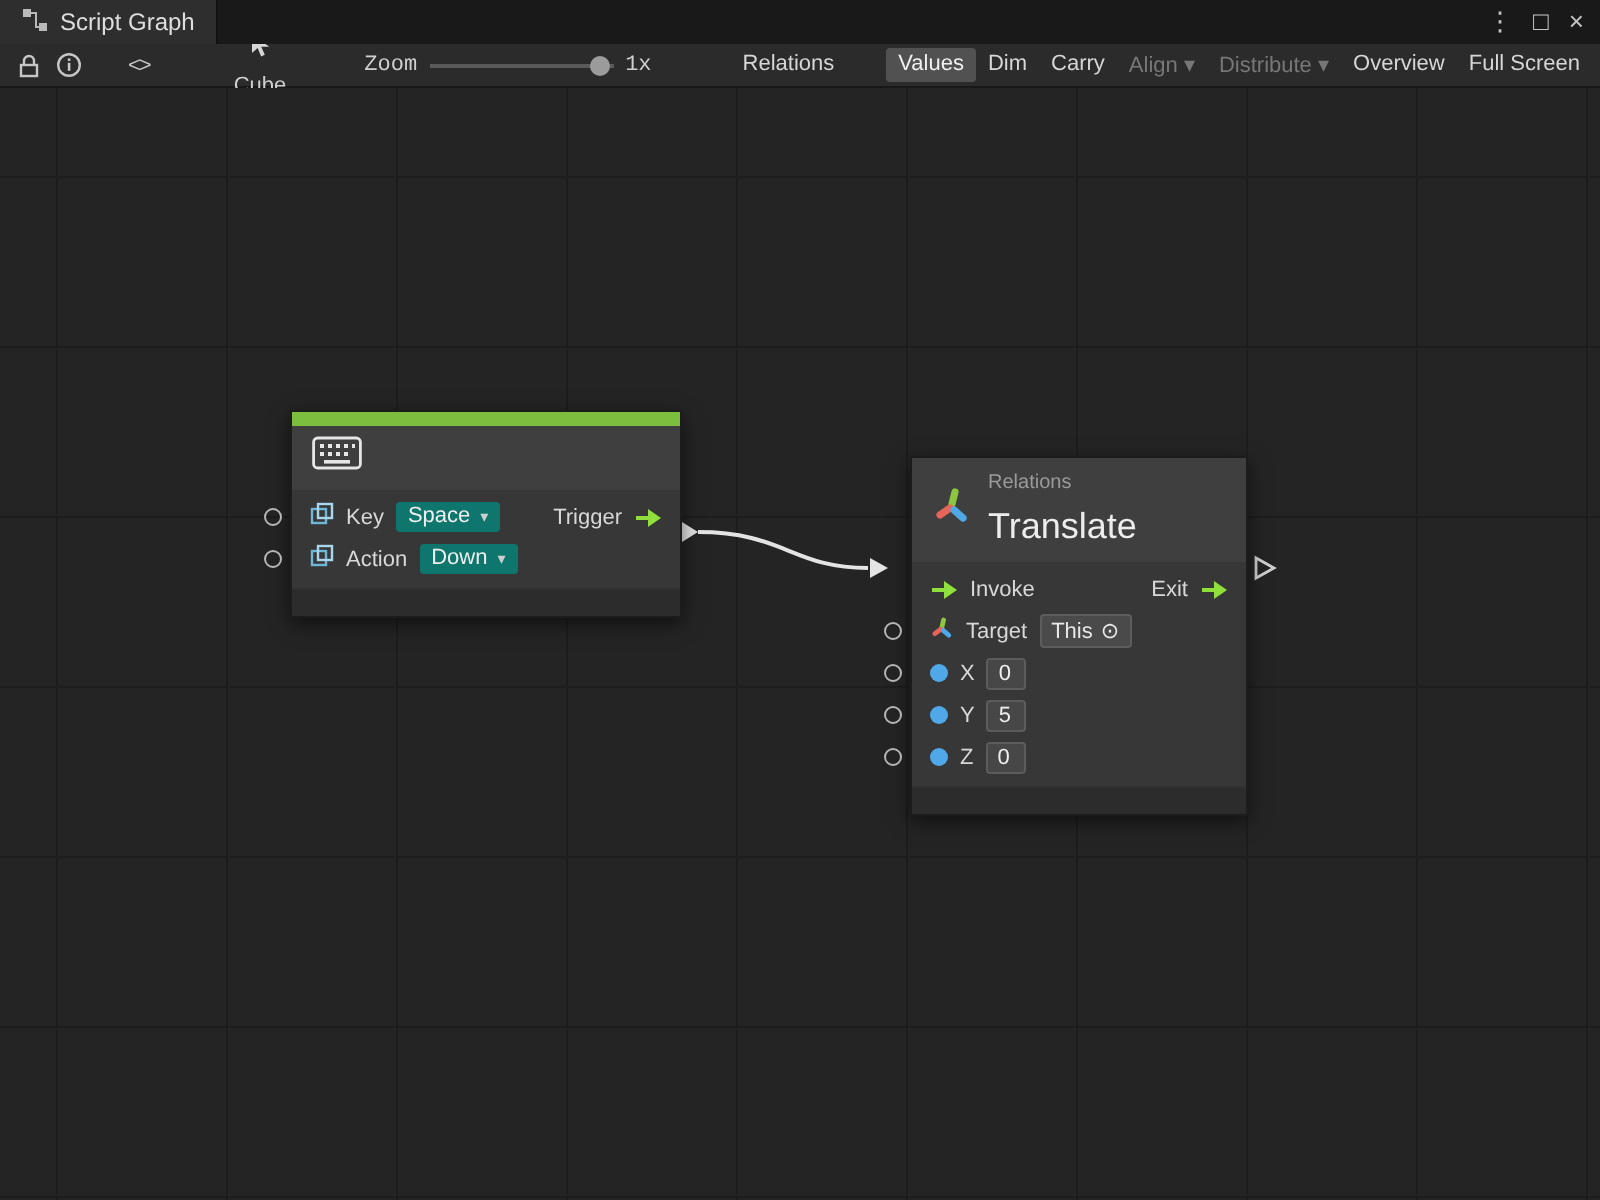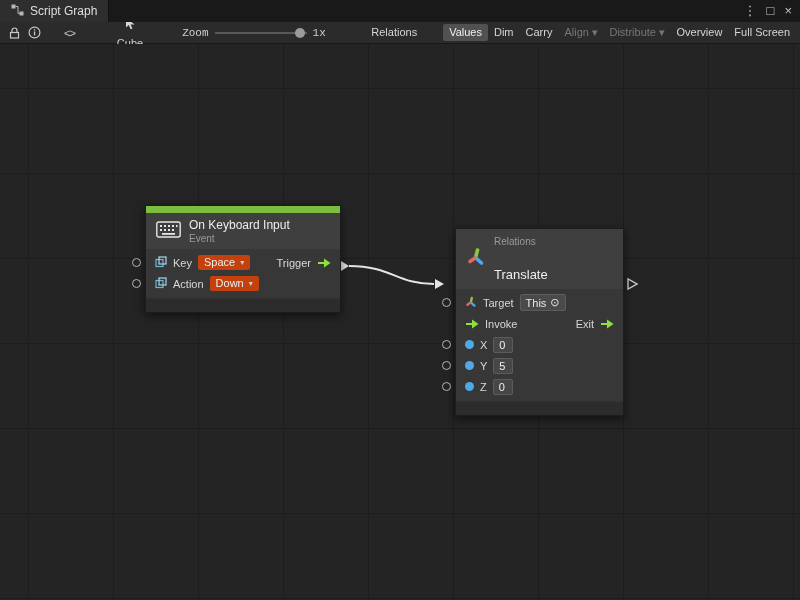--- a/index.html
+++ b/index.html
@@ -41,28 +41,28 @@
   
   .node{position:absolute;border:1px solid #1c1c1c;background:#373737;color:#ddd;
         box-shadow:0 3px 9px rgba(0,0,0,.55);}
   .node-colorbar{height:7px;background:#7cbf3f;}
   .node-header{background:#3f3f3f;display:flex;align-items:center;gap:8px;
                padding:5px 10px;box-sizing:border-box;}
   .hdr-col{display:flex;flex-direction:column;}
   .node-title{font-size:12px;color:#ededed;}
   .node-sub{font-size:10px;color:#9a9a9a;margin-top:1px;}
   .node-cat{font-size:10px;color:#9a9a9a;}
-  .node-title2{font-size:13px;color:#ededed;margin-top:20px;}
+  .node-title2{font-size:18px;color:#ededed;margin-top:6px;}
   .node-body{padding:3px 0 4px;}
   .node-row{height:21px;display:flex;align-items:center;gap:6px;
             padding:0 9px;position:relative;font-size:11px;color:#d8d8d8;}
   .spacer{flex:1;}
   .port-circle{position:absolute;left:-14px;top:6px;width:9px;height:9px;
                border:1px solid #b5b5b5;border-radius:50%;box-sizing:border-box;}
-  .dropdown{background:#c2410c;border-radius:2px;padding:1px 6px;display:inline-flex;
+  .dropdown{background:#0f766e;border-radius:2px;padding:1px 6px;display:inline-flex;
             align-items:center;gap:5px;color:#eee;font-size:11px;line-height:13px;cursor:default;}
   .dropdown .caret{font-size:8px;color:#cfcfcf;}
   .value-field{background:#474747;border:1px solid #5c5c5c;border-radius:2px;
                padding:0 5px;height:14px;line-height:14px;font-size:11px;color:#efefef;min-width:8px;}
   .this-btn{background:#4a4a4a;border:1px solid #5d5d5d;border-radius:2px;padding:0 5px;
             height:15px;display:inline-flex;gap:4px;align-items:center;font-size:11px;color:#e8e8e8;}
   .blue-dot{width:9px;height:9px;border-radius:50%;background:#4fa8e8;flex:none;}
   .node-footer{height:13px;background:#2c2c2c;border-top:1px solid #313131;}
   .flow-arrow{display:flex;align-items:center;flex:none;}
 </style>
@@ -161,24 +161,20 @@
                 <rect x="16" y="4" width="2" height="2"></rect>
                 <rect x="20" y="4" width="1.5" height="2"></rect>
               <rect x="4" y="8" width="2" height="2"></rect>
                 <rect x="8" y="8" width="2" height="2"></rect>
               <rect x="12" y="8" width="2" height="2"></rect>
                 <rect x="16" y="8" width="2" height="2"></rect>
               <rect x="6" y="12" width="13" height="1.8"></rect>
             </g>
           </svg>
         </span>
-        <span class="hdr-col">
-          <span class="node-title">On Keyboard Input</span>
-          <span class="node-sub">Event</span>
-        </span>
       </div>
       <div class="node-body">
         <div class="node-row">
           <span class="port-circle"></span>
           <span>
             <svg width="12" height="12" viewBox="0 0 12 12">
               <rect x="1" y="3.5" width="7" height="7" fill="none" stroke="#6fb7d8" stroke-width="1.2"></rect>
               <rect x="4" y="1" width="7" height="7" fill="none" stroke="#a8d6ec" stroke-width="1.2"></rect>
             </svg>
           </span>
@@ -225,54 +221,54 @@
             </g>
           </svg>
         </span>
         <span class="hdr-col">
           <span class="node-cat">Relations</span>
           <span class="node-title2">Translate</span>
         </span>
       </div>
       <div class="node-body">
         <div class="node-row">
+          <span class="flow-arrow">
+            <svg width="14" height="10" viewBox="0 0 14 10">
+              <path d="M1 5 H8" stroke="#8fe03c" stroke-width="2"></path>
+              <path d="M7 0.5 L13.5 5 L7 9.5 Z" fill="#8fe03c"></path>
+            </svg>
+          </span>
+          <span>Invoke</span>
+          <span class="spacer"></span>
+          <span>Exit</span>
+          <span class="flow-arrow">
+            <svg width="14" height="10" viewBox="0 0 14 10">
+              <path d="M1 5 H8" stroke="#8fe03c" stroke-width="2"></path>
+              <path d="M7 0.5 L13.5 5 L7 9.5 Z" fill="#8fe03c"></path>
+            </svg>
+          </span>
+        </div>
+        <div class="node-row">
           <span class="port-circle"></span>
           <span>
             <svg width="12" height="12" viewBox="0 0 12 12">
               <g stroke-linecap="round" stroke-width="2.4">
                 <line x1="6" y1="5.4" x2="6.8" y2="2" stroke="#8cc63f"></line>
                 <line x1="5.4" y1="6.6" x2="2.4" y2="8.8" stroke="#e8645a"></line>
                 <line x1="6.6" y1="7.2" x2="9.4" y2="9.6" stroke="#4fa8e8"></line>
               </g>
             </svg>
           </span>
           <span>Target</span>
           <span class="this-btn">
             <span>This</span>
             <span>⊙</span>
           </span>
         </div>
         <div class="node-row">
-          <span class="flow-arrow">
-            <svg width="14" height="10" viewBox="0 0 14 10">
-              <path d="M1 5 H8" stroke="#8fe03c" stroke-width="2"></path>
-              <path d="M7 0.5 L13.5 5 L7 9.5 Z" fill="#8fe03c"></path>
-            </svg>
-          </span>
-          <span>Invoke</span>
-          <span class="spacer"></span>
-          <span>Exit</span>
-          <span class="flow-arrow">
-            <svg width="14" height="10" viewBox="0 0 14 10">
-              <path d="M1 5 H8" stroke="#8fe03c" stroke-width="2"></path>
-              <path d="M7 0.5 L13.5 5 L7 9.5 Z" fill="#8fe03c"></path>
-            </svg>
-          </span>
-        </div>
-        <div class="node-row">
           <span class="port-circle"></span>
           <span class="blue-dot"></span>
           <span>X</span>
           <span class="value-field">0</span>
         </div>
         <div class="node-row">
           <span class="port-circle"></span>
           <span class="blue-dot"></span>
           <span>Y</span>
           <span class="value-field">5</span>

